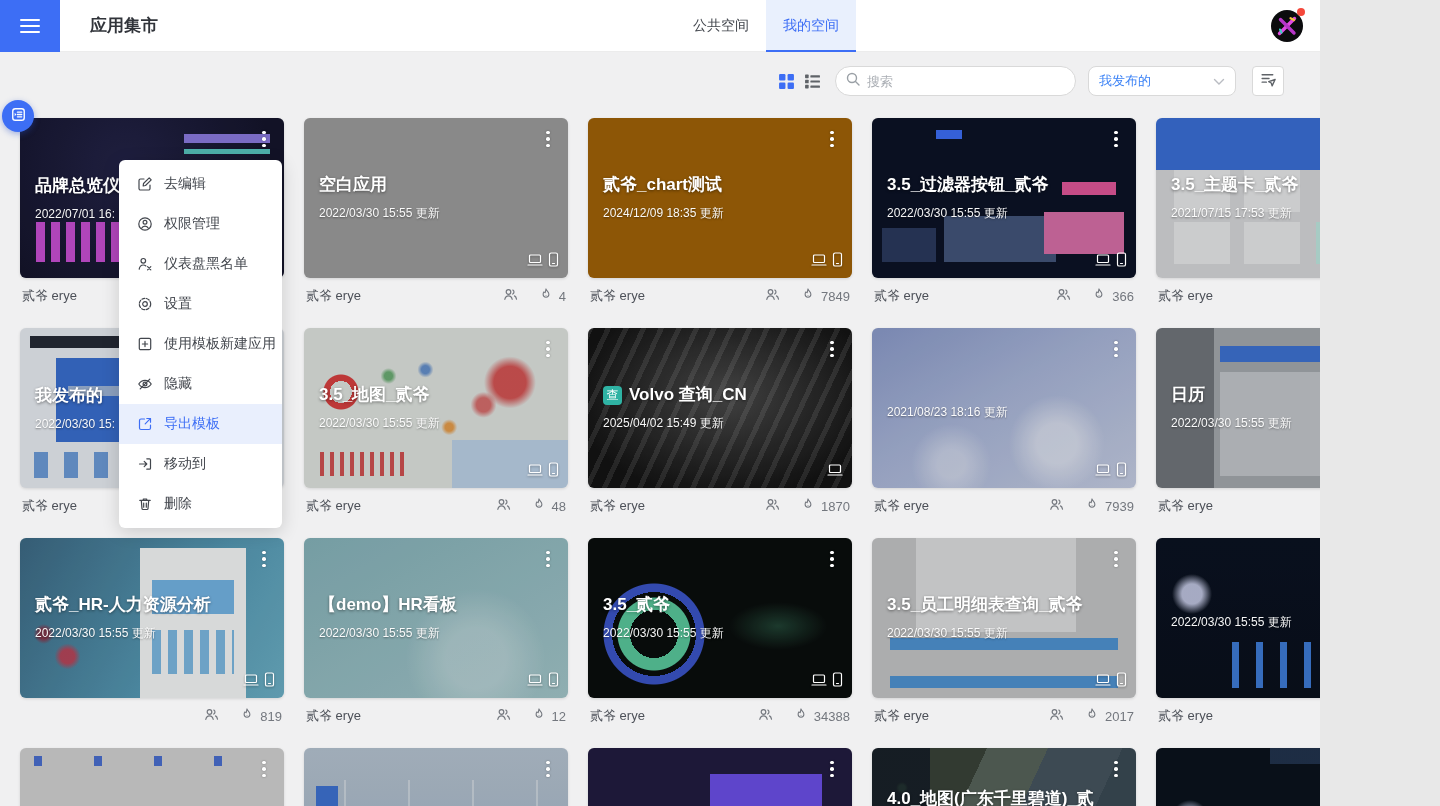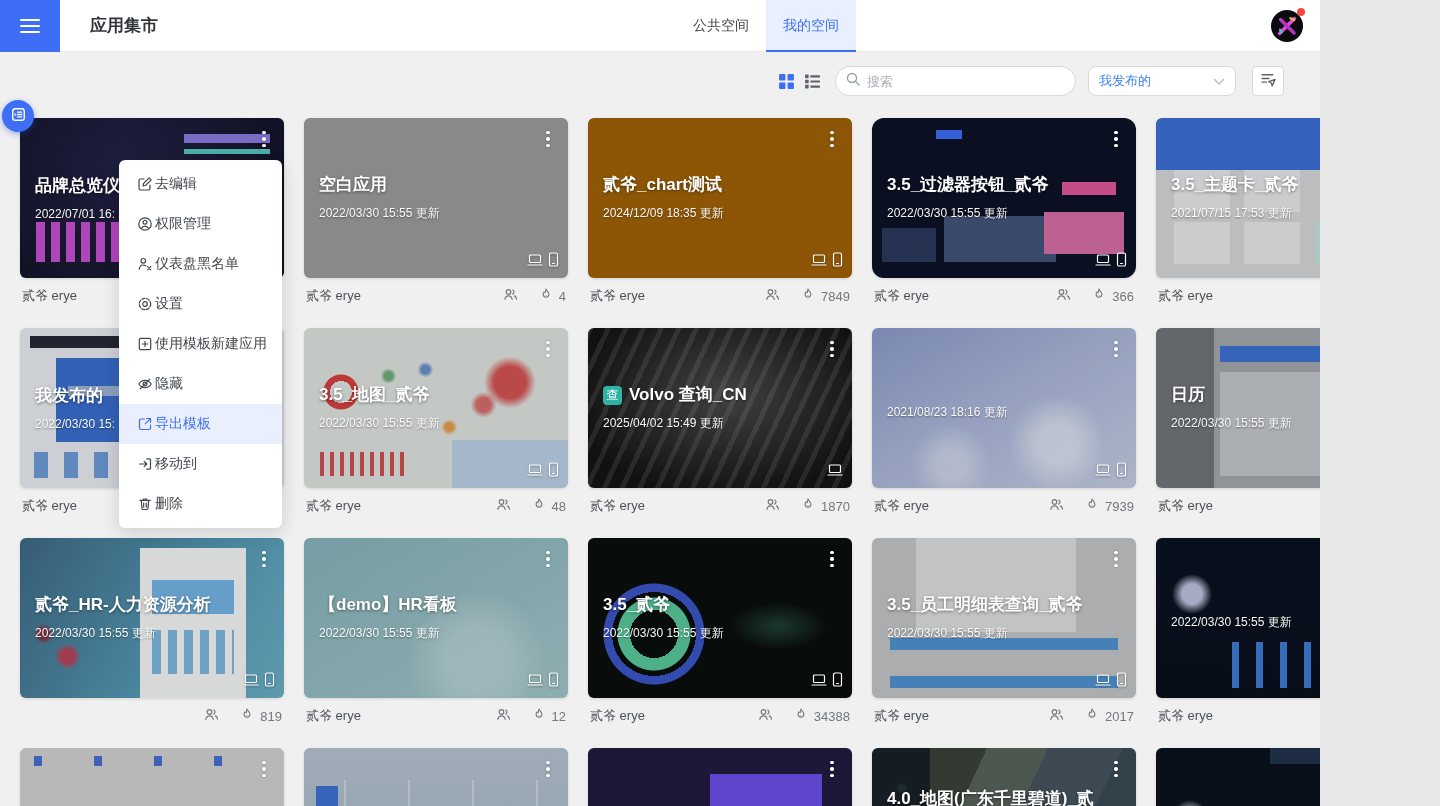--- a/index.html
+++ b/index.html
@@ -77,21 +77,21 @@
       repeating-linear-gradient(90deg,#c94fd4 0 9px, rgba(0,0,0,0) 9px 15px) no-repeat left 16px bottom 16px / 120px 40px,
       radial-gradient(circle at 40% 30%, #232348, #15152c 75%) #15152c; }
   .t-blank-gray { background:#9c9c9c; }
   .t-chart-gray { background:#a16207; }
   .t-filter-dark { background:
       linear-gradient(#3d6ef5,#3d6ef5) no-repeat left 64px top 12px / 26px 9px,
       linear-gradient(#e2579a,#e2579a) no-repeat right 20px top 64px / 54px 13px,
       linear-gradient(#d86fa8,#d86fa8) no-repeat right 12px bottom 24px / 80px 42px,
       linear-gradient(#43557a,#43557a) no-repeat left 72px bottom 16px / 112px 46px,
       linear-gradient(#2b3a5e,#2b3a5e) no-repeat left 10px bottom 16px / 54px 34px,
-      #0c1326; border-radius: 12px; }
+      #0c1326; }
   .t-theme-card { background:
       linear-gradient(#e8e9ea,#e8e9ea) no-repeat left 18px bottom 14px / 56px 42px,
       linear-gradient(#e8e9ea,#e8e9ea) no-repeat left 88px bottom 14px / 56px 42px,
       linear-gradient(#bfe8e0,#bfe8e0) no-repeat right 48px bottom 14px / 56px 42px,
       linear-gradient(#e8e9ea,#e8e9ea) no-repeat left 18px bottom 66px / 56px 42px,
       linear-gradient(#e8e9ea,#e8e9ea) no-repeat left 88px bottom 66px / 56px 42px,
       linear-gradient(180deg,#3b6fd6 0 52px,#d7d8da 52px); }
   .t-china-rail { background:
       linear-gradient(#262b36,#262b36) no-repeat left 10px top 8px / 150px 12px,
       linear-gradient(#9fb6d8,#9fb6d8) no-repeat left 48px top 58px / 96px 10px,
@@ -169,21 +169,21 @@
       radial-gradient(circle at 34px 70px, rgba(190,200,230,.8) 0 9px, rgba(0,0,0,0) 18px),
       linear-gradient(rgba(40,60,90,.8),rgba(40,60,90,.8)) no-repeat right 0 top 0 / 150px 16px,
       radial-gradient(circle at 60% 50%, rgba(80,190,200,.4) 0 2px, rgba(0,0,0,0) 5px),
       radial-gradient(circle at 80% 70%, rgba(80,190,200,.4) 0 2px, rgba(0,0,0,0) 5px),
       radial-gradient(circle at 45% 80%, rgba(80,190,200,.35) 0 2px, rgba(0,0,0,0) 5px),
       #0b131d; }
 
   
   .ctx-menu { position:absolute; left:119px; top:160px; width:163px; background:#fff; border-radius:6px;
       box-shadow:0 4px 18px rgba(0,0,0,.16); padding:4px 0; z-index:100; }
-  .ctx-item { height:40px; display:flex; align-items:center; gap:2px; padding:0 18px; font-size:14px;
+  .ctx-item { height:40px; display:flex; align-items:center; gap:11px; padding:0 18px; font-size:14px;
       color:#42464d; cursor:pointer; white-space:nowrap; }
   .ctx-item.active { background:#e9effd; color:#3d6ef5; }
   .ctx-item .mi { display:flex; flex:0 0 auto; }
 </style>
 </head>
 <body>
 
 <div class="page">
 
   <div class="header">

